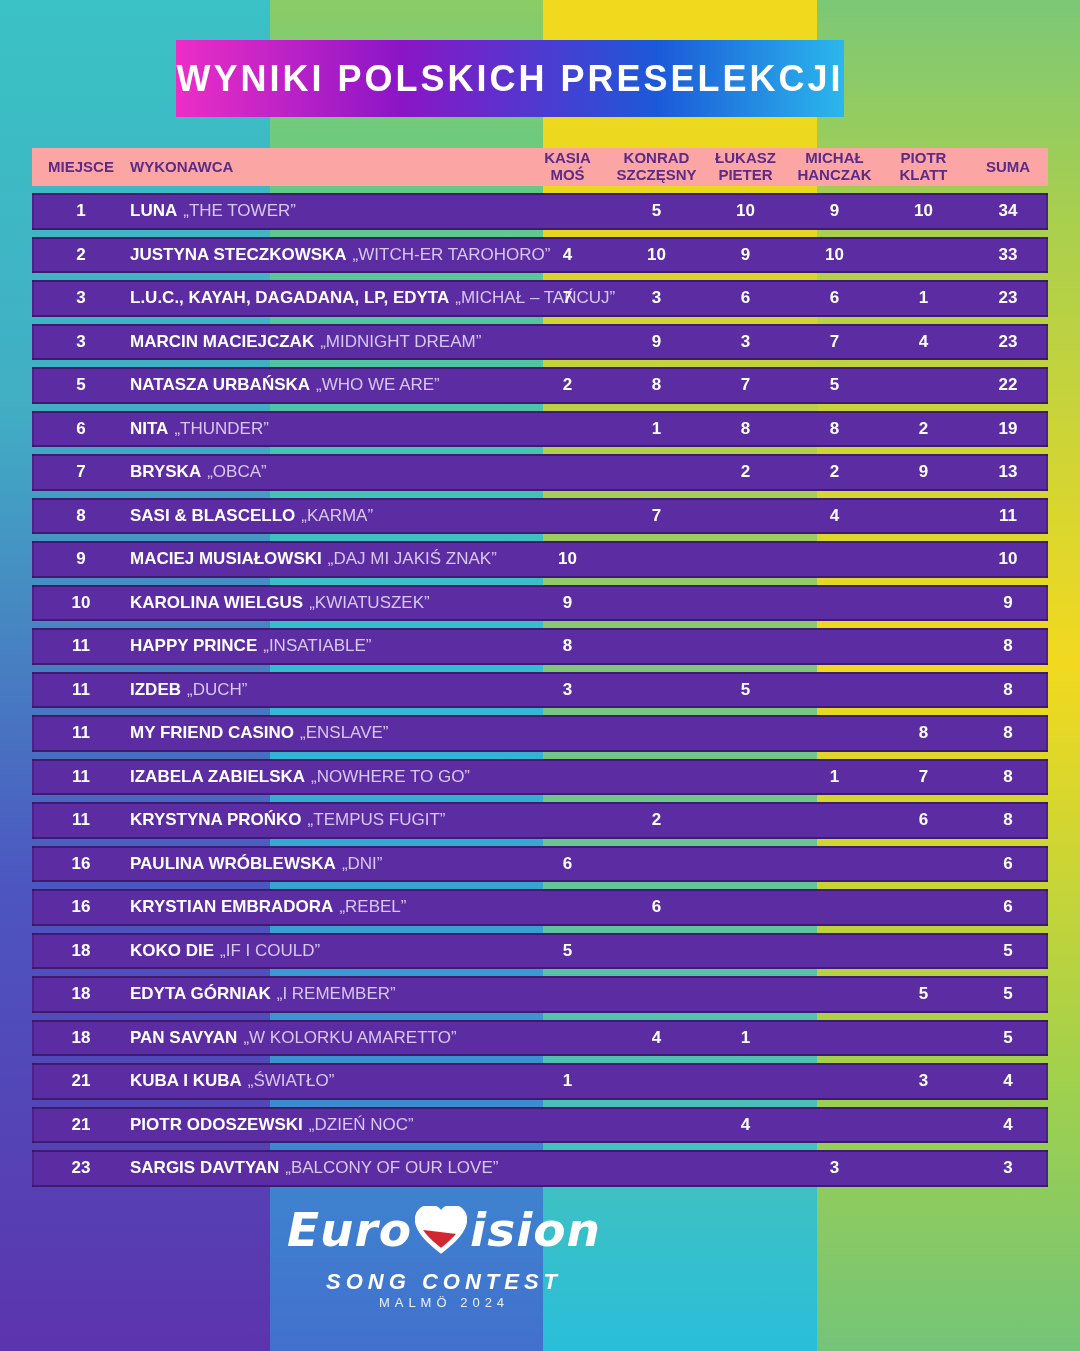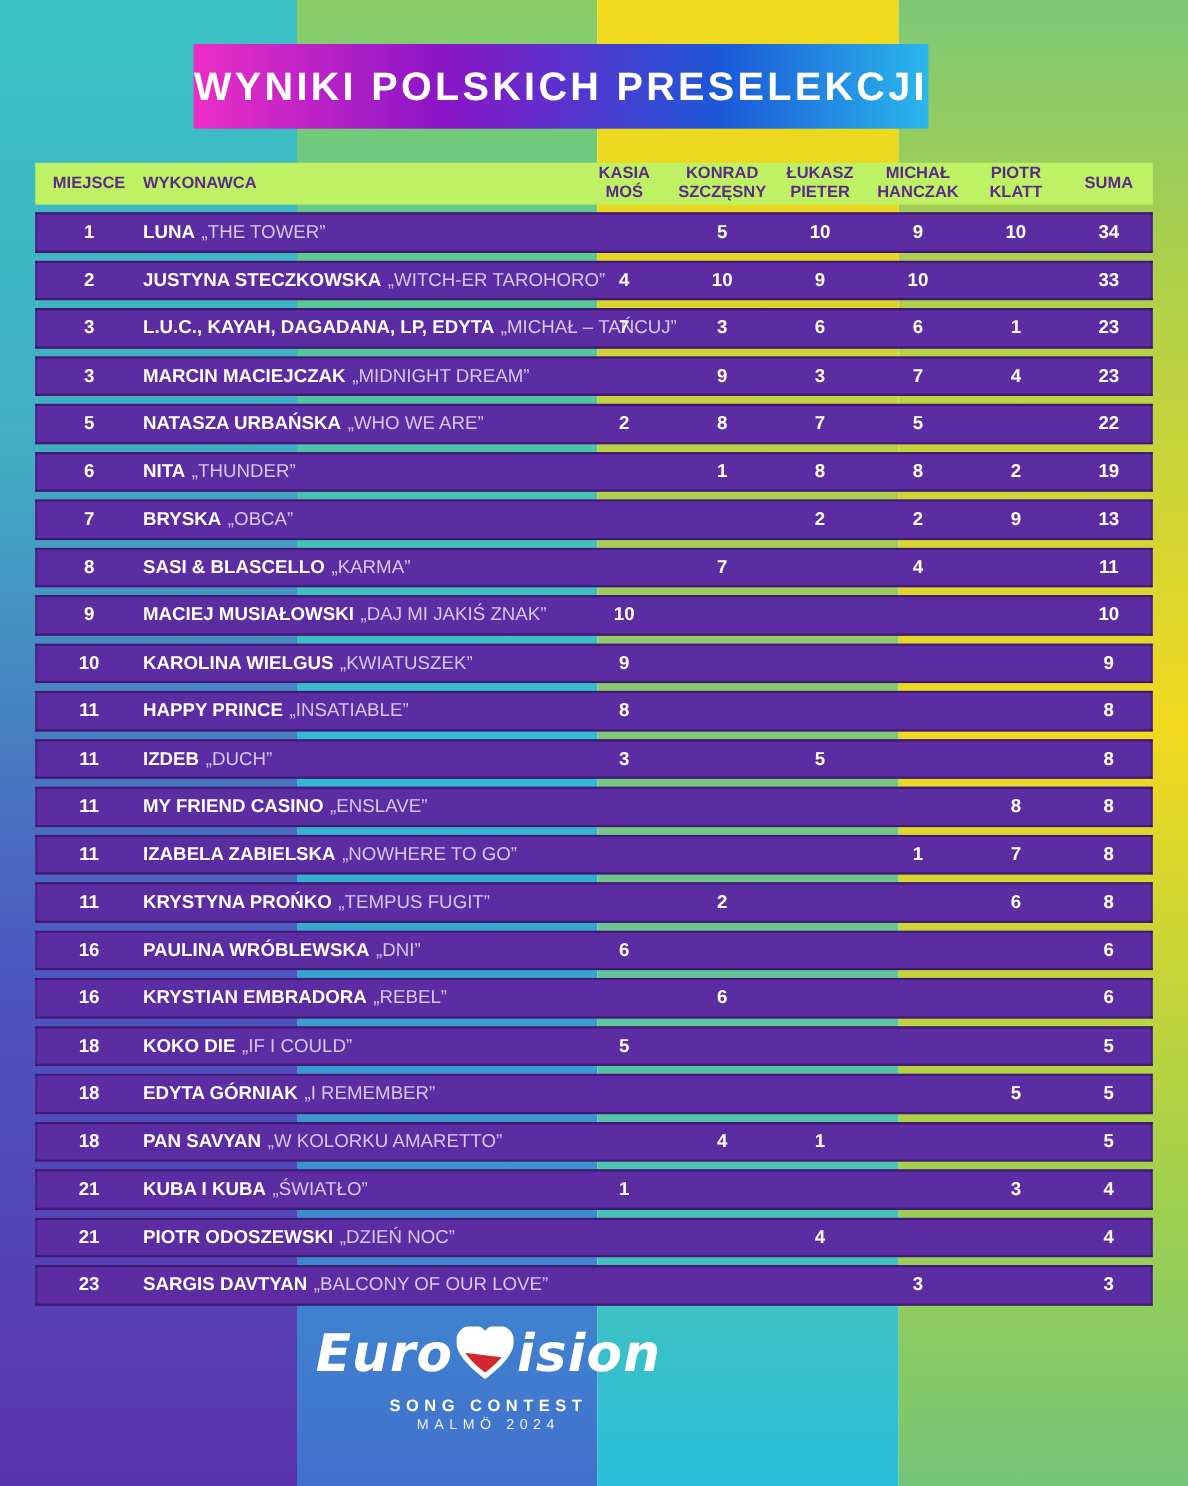--- a/index.html
+++ b/index.html
@@ -21,42 +21,42 @@
     display:flex;align-items:center;justify-content:center;
   }
   .banner h1{
     margin:0;color:#ffffff;font-size:36px;font-weight:600;letter-spacing:3px;white-space:nowrap;
   }
 
   
   .tbl{position:absolute;left:32px;top:148px;width:1016px;}
   .grid{display:grid;grid-template-columns:98px 393px 89px 89px 89px 89px 89px 80px;align-items:center;}
   .thead{
-    background:#bef264;height:38px;color:#5b2b87;font-weight:700;font-size:15px;line-height:1.12;
+    background:#fca5a5;height:38px;color:#5b2b87;font-weight:700;font-size:15px;line-height:1.12;
   }
   .thead .c{text-align:center;}
   .thead .c.left{text-align:left;}
   .row{
     background:#5b2ca2;height:36.5px;margin-top:7px;color:#ffffff;
     box-shadow:inset 0 2px 0 rgba(40,12,72,.55), inset 0 -2px 0 rgba(40,12,72,.55),
                inset 2px 0 0 rgba(40,12,72,.3), inset -2px 0 0 rgba(40,12,72,.3);
   }
   .cell{font-size:17px;font-weight:700;text-align:center;white-space:nowrap;}
   .cell.artist{text-align:left;overflow:visible;}
   .artist-name{font-weight:700;color:#ffffff;}
   .song{font-weight:400;color:#d8c8f2;margin-left:6px;}
 
   
   .logo{position:absolute;left:0;top:1206px;width:888px;text-align:center;color:#fff;}
   .logo-script{
     font-family:"DejaVu Sans", sans-serif;font-style:italic;font-weight:700;font-size:47px;
     line-height:1;letter-spacing:1px;white-space:nowrap;
   }
   .heart{display:inline-block;vertical-align:-8px;margin:0 3px;}
-  .song-contest{margin-top:8px;font-size:15px;font-weight:700;letter-spacing:5px;}
+  .song-contest{margin-top:8px;font-size:22px;font-weight:700;letter-spacing:5px;font-style:italic;}
   .malmo{margin-top:0;font-size:13px;font-weight:400;letter-spacing:5px;color:rgba(255,255,255,.9);}
 </style>
 </head>
 <body>
 
 <div class="stripe s1"></div>
 <div class="stripe s2"></div>
 <div class="stripe s3"></div>
 <div class="stripe s4"></div>
 

